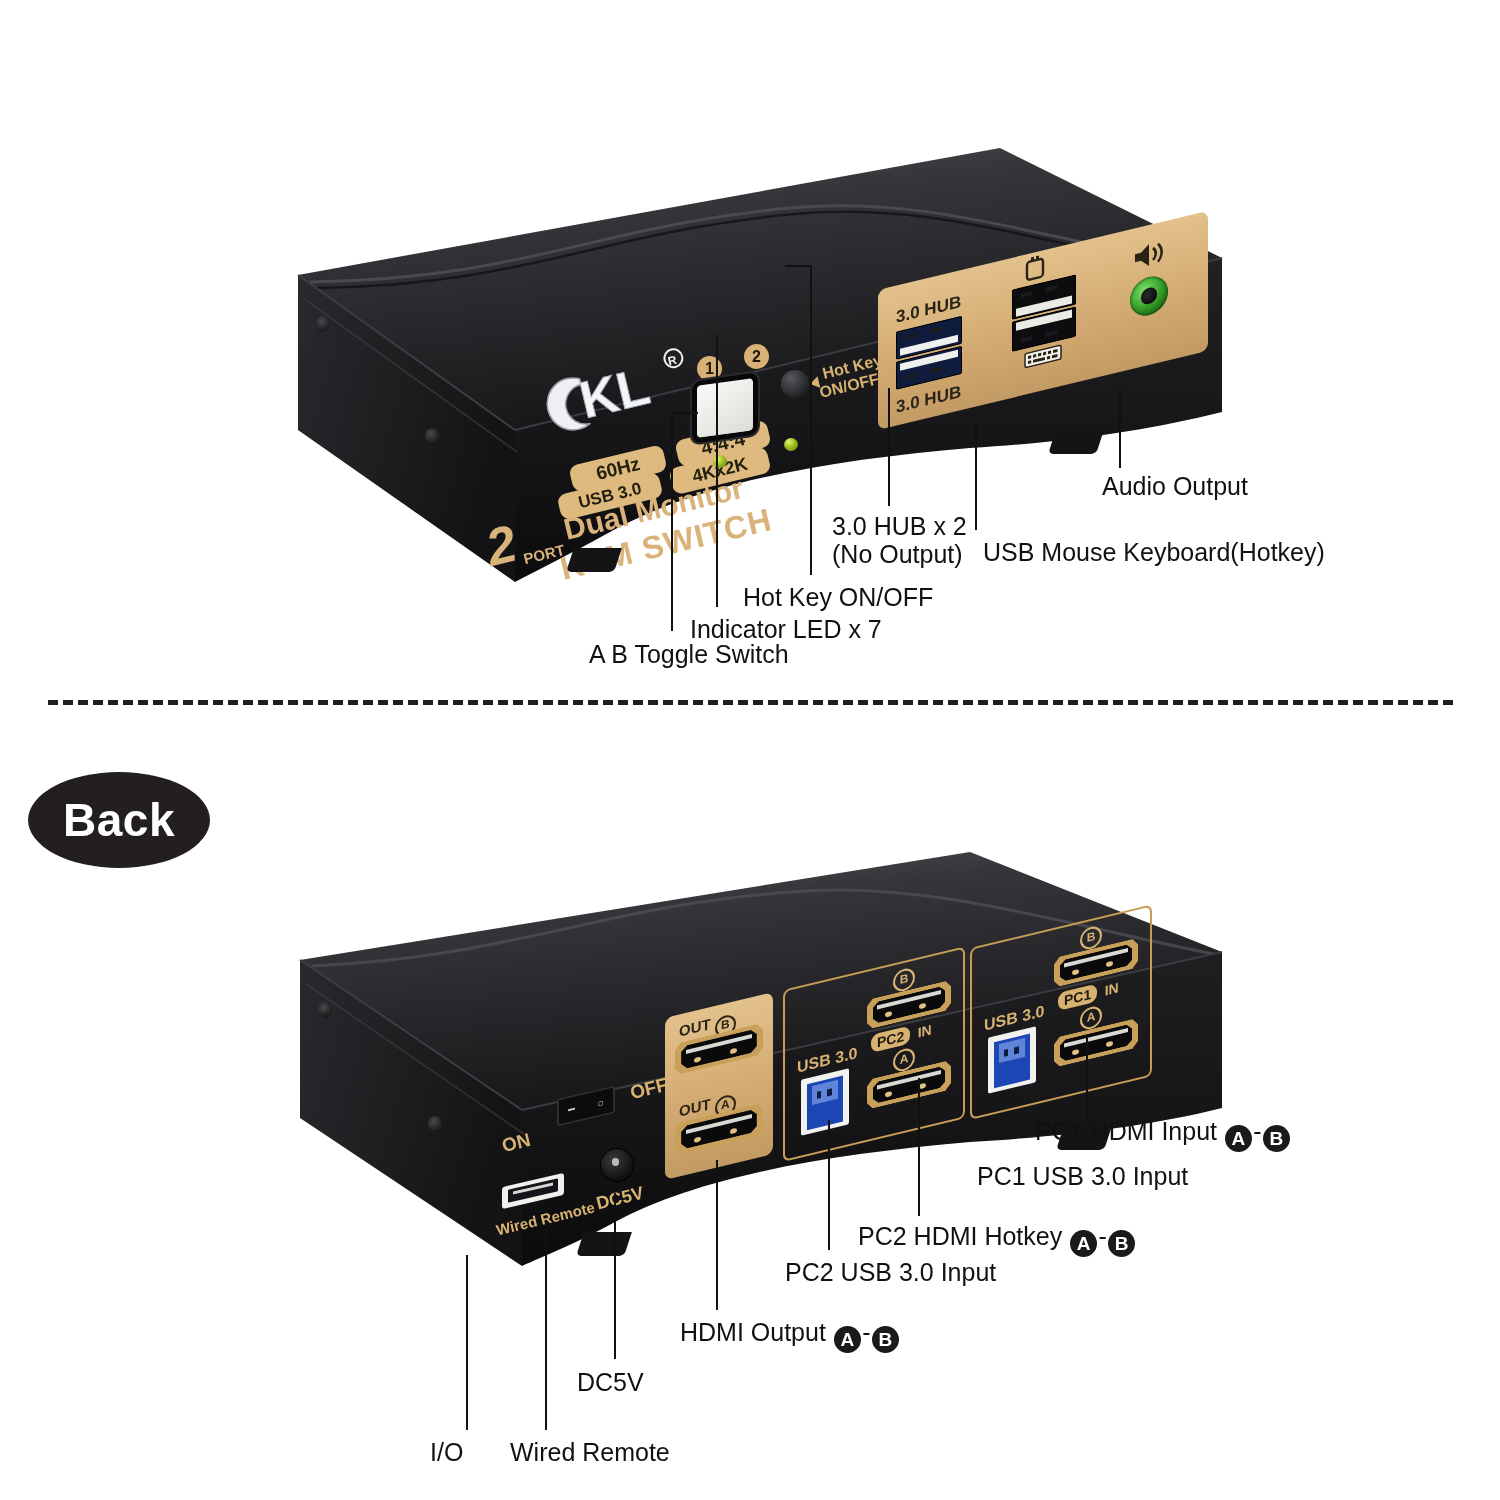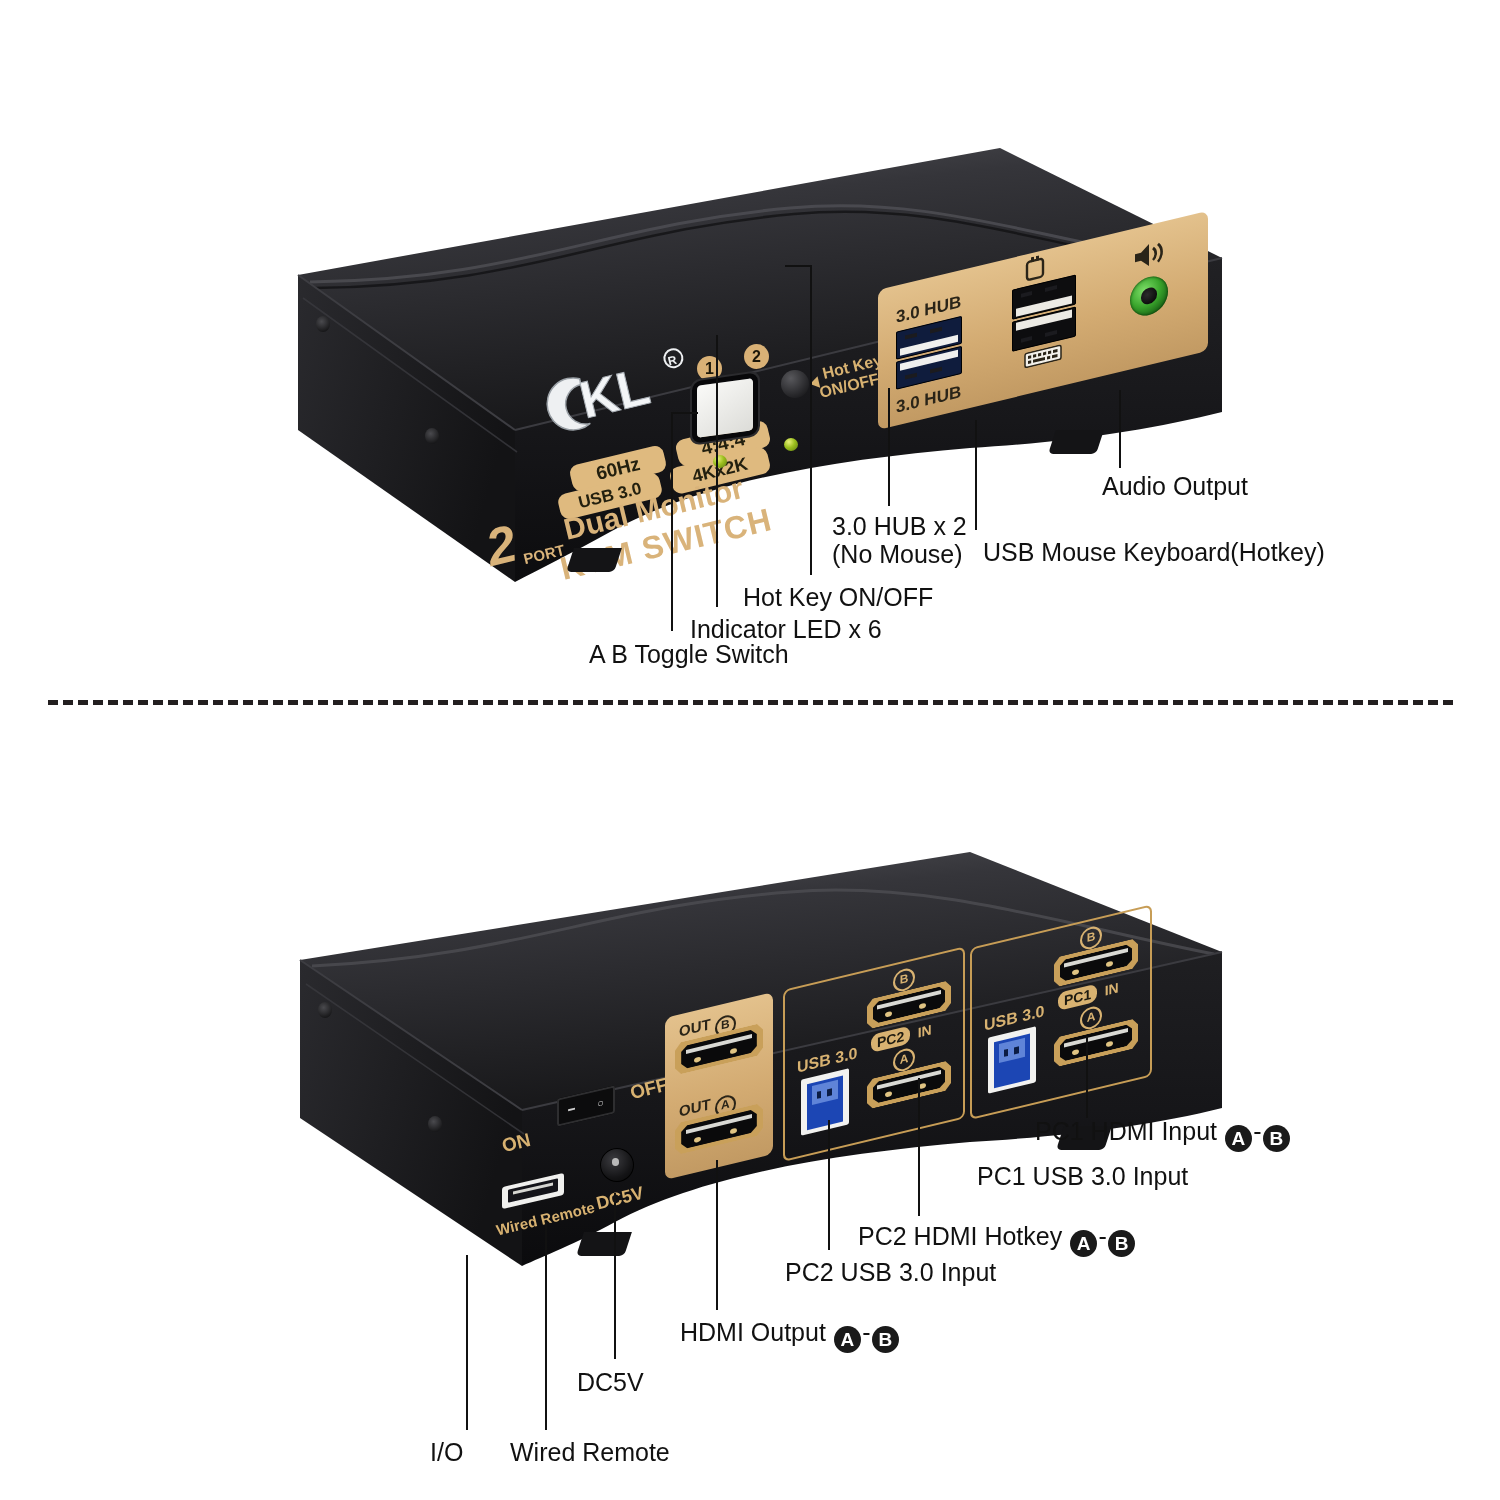--- a/index.html
+++ b/index.html
@@ -256,29 +256,32 @@
   <div class="lead v" style="left:671px;top:412px;height:219px;"></div>
   <div class="lead h" style="left:671px;top:412px;width:27px;"></div>
   <div class="lead v" style="left:716px;top:335px;height:272px;"></div>
   <div class="lead v" style="left:810px;top:265px;height:310px;"></div>
   <div class="lead h" style="left:785px;top:265px;width:27px;"></div>
   <div class="lead v" style="left:888px;top:388px;height:118px;"></div>
   <div class="lead v" style="left:975px;top:420px;height:110px;"></div>
   <div class="lead v" style="left:1119px;top:390px;height:78px;"></div>
 
   <div class="callout" style="left:589px;top:640px;">A B Toggle Switch</div>
-  <div class="callout" style="left:690px;top:615px;">Indicator LED x 6</div>
+  <div class="callout" style="left:690px;top:615px;">Indicator LED x 7</div>
   <div class="callout" style="left:743px;top:583px;">Hot Key ON/OFF</div>
   <div class="callout" style="left:832px;top:512px;">3.0 HUB x 2</div>
-  <div class="callout" style="left:832px;top:540px;">(No Mouse)</div>
+  <div class="callout" style="left:832px;top:540px;">(No Output)</div>
   <div class="callout" style="left:983px;top:538px;">USB Mouse Keyboard(Hotkey)</div>
   <div class="callout" style="left:1102px;top:472px;">Audio Output</div>
 
   <div class="divider" style="left:48px;top:700px;width:1405px;"></div>
 
+  <div class="badge-ellipse" style="left:28px;top:772px;width:182px;height:96px;">
+    <span>Back</span>
+  </div>
 
   <div class="device" style="left:270px;top:840px;width:960px;height:460px;">
 
     <svg class="wave" width="960" height="460" viewBox="0 0 960 460" style="left:0;top:0;">
       <defs>
         <linearGradient id="topg2" x1="0" y1="0" x2="0.35" y2="1">
           <stop offset="0" stop-color="#55555a"></stop>
             <stop offset="0.3" stop-color="#35353a"></stop>
           <stop offset="0.75" stop-color="#212124"></stop>
             <stop offset="1" stop-color="#161618"></stop>

